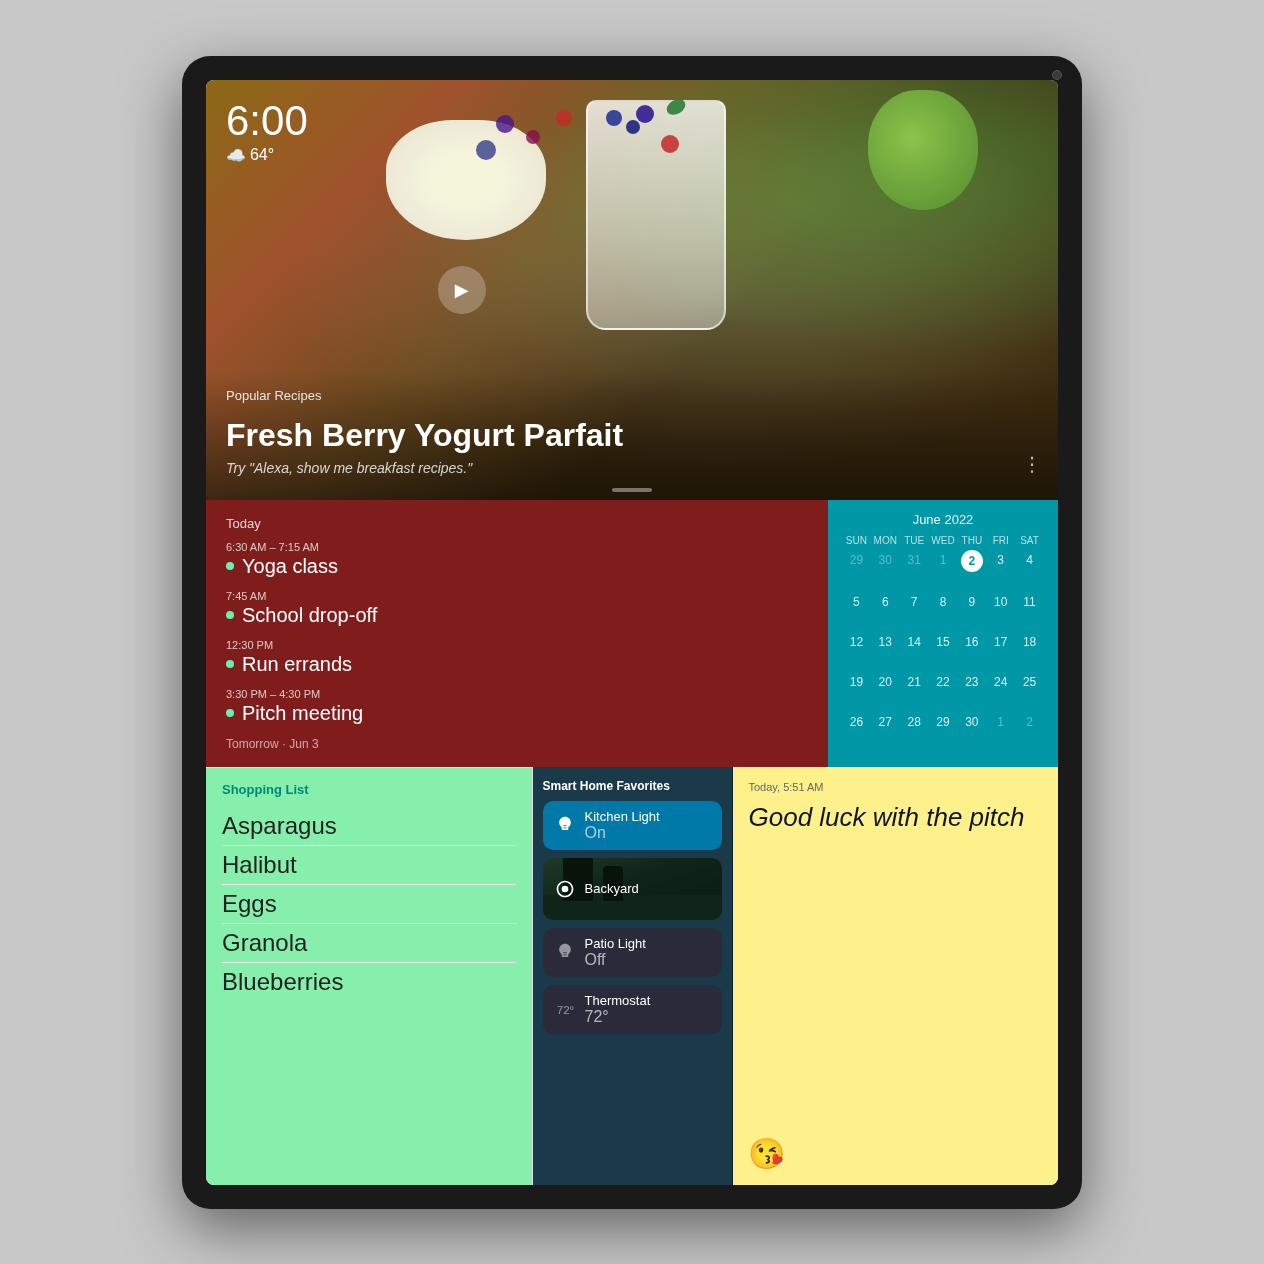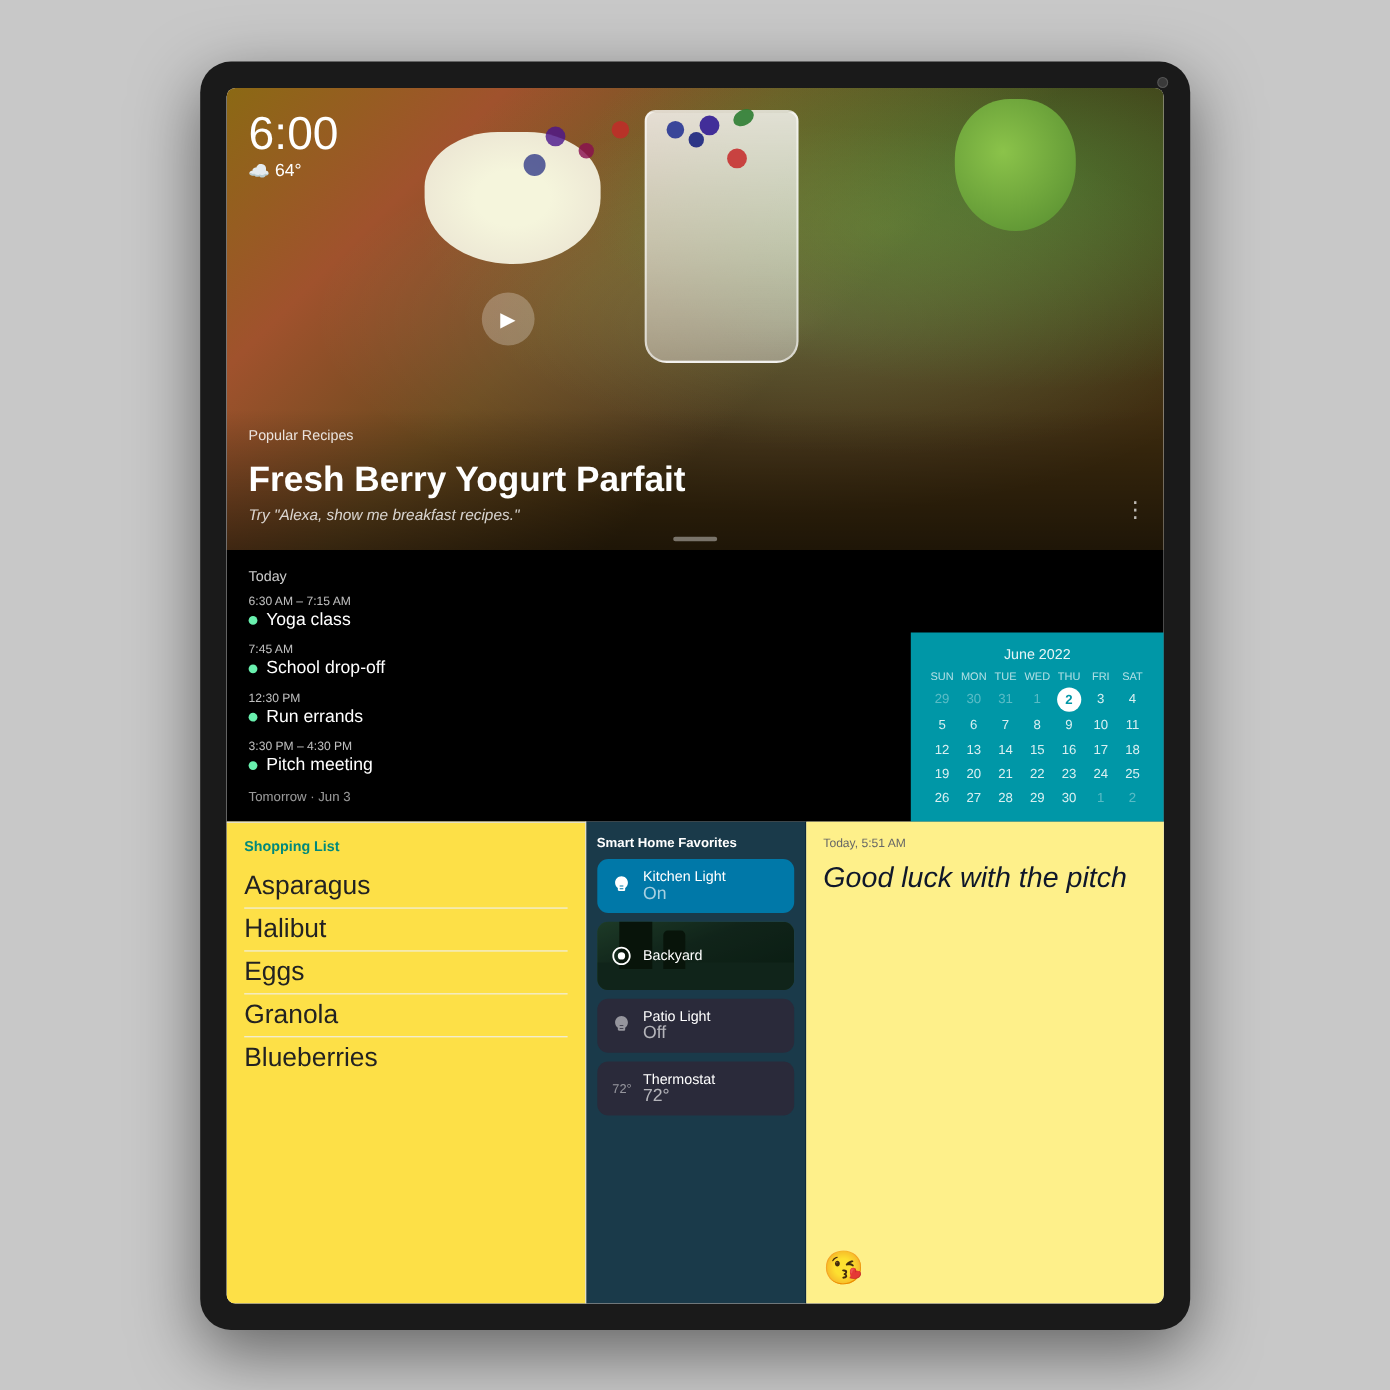--- a/index.html
+++ b/index.html
@@ -161,45 +161,44 @@
       left: 50%;
       transform: translateX(-50%);
       width: 40px;
       height: 4px;
       background: rgba(255,255,255,0.4);
       border-radius: 2px;
     }
 
     
     .schedule-section {
-      background: #000000;
+      background: #7f1d1d;
       display: flex;
       flex-shrink: 0;
-      align-items: flex-end;
     }
     .schedule-left {
       flex: 1;
       padding: 16px 20px;
       color: #fff;
     }
     .schedule-today-label {
       font-size: 13px;
       opacity: 0.8;
       margin-bottom: 10px;
     }
     .event {
       margin-bottom: 12px;
     }
     .event-time {
       font-size: 11px;
       opacity: 0.75;
       margin-bottom: 2px;
     }
     .event-title {
-      font-size: 16px;
+      font-size: 20px;
       font-weight: 500;
       display: flex;
       align-items: center;
       gap: 8px;
     }
     .event-dot {
       width: 8px;
       height: 8px;
       border-radius: 50%;
       background: #69f0ae;
@@ -228,21 +227,21 @@
       text-align: center;
       font-size: 10px;
       opacity: 0.7;
       margin-bottom: 4px;
     }
     .cal-grid {
       display: grid;
       grid-template-columns: repeat(7, 1fr);
       text-align: center;
       font-size: 12px;
-      row-gap: 2px;
+      row-gap: 20px;
     }
     .cal-day {
       padding: 3px 0;
       opacity: 0.85;
     }
     .cal-day.dim { opacity: 0.35; }
     .cal-day.today {
       background: #fff;
       color: #0097a7;
       border-radius: 50%;
@@ -261,21 +260,21 @@
       display: flex;
       flex: 1;
       min-height: 0;
       gap: 0;
     }
 
     
     .widget-shopping {
       flex: 1;
       padding: 14px 16px;
-      background: #fde047;
+      background: #86efac;
       border-top: 1px solid #e0e0e0;
       border-right: 1px solid #e0e0e0;
       overflow: hidden;
     }
     .widget-title {
       font-size: 13px;
       font-weight: 600;
       color: #00897b;
       margin-bottom: 10px;
     }

